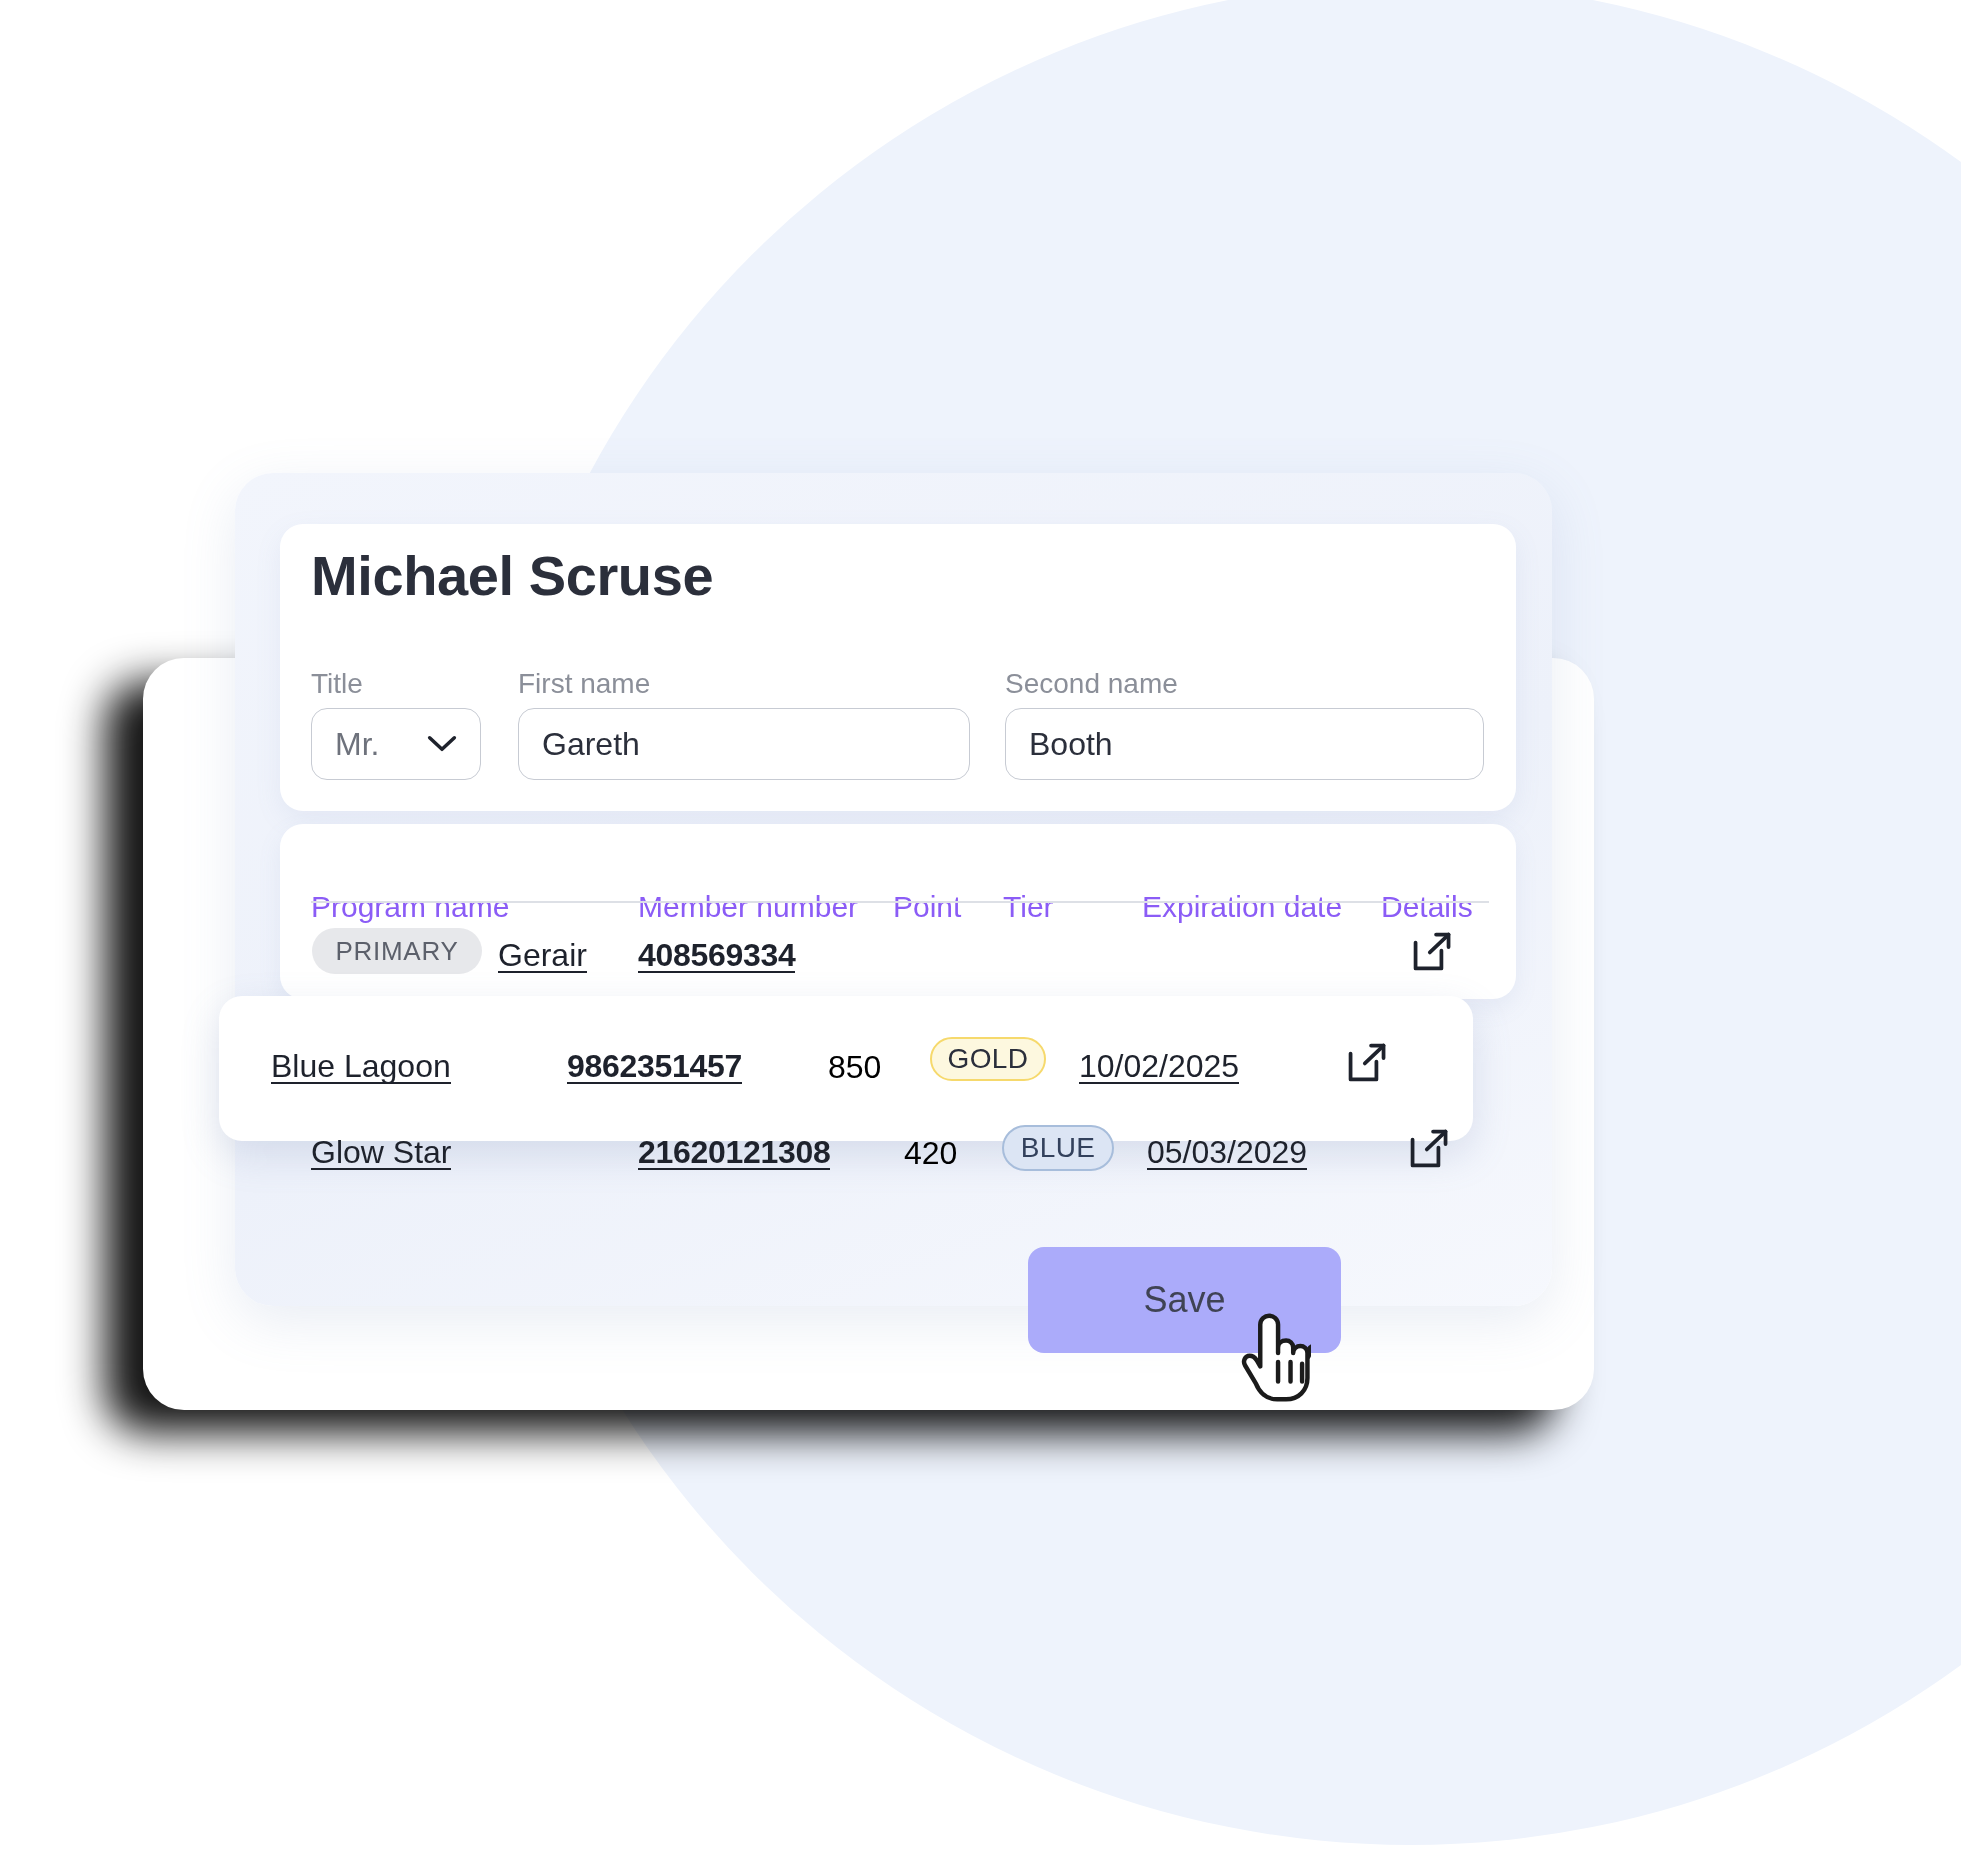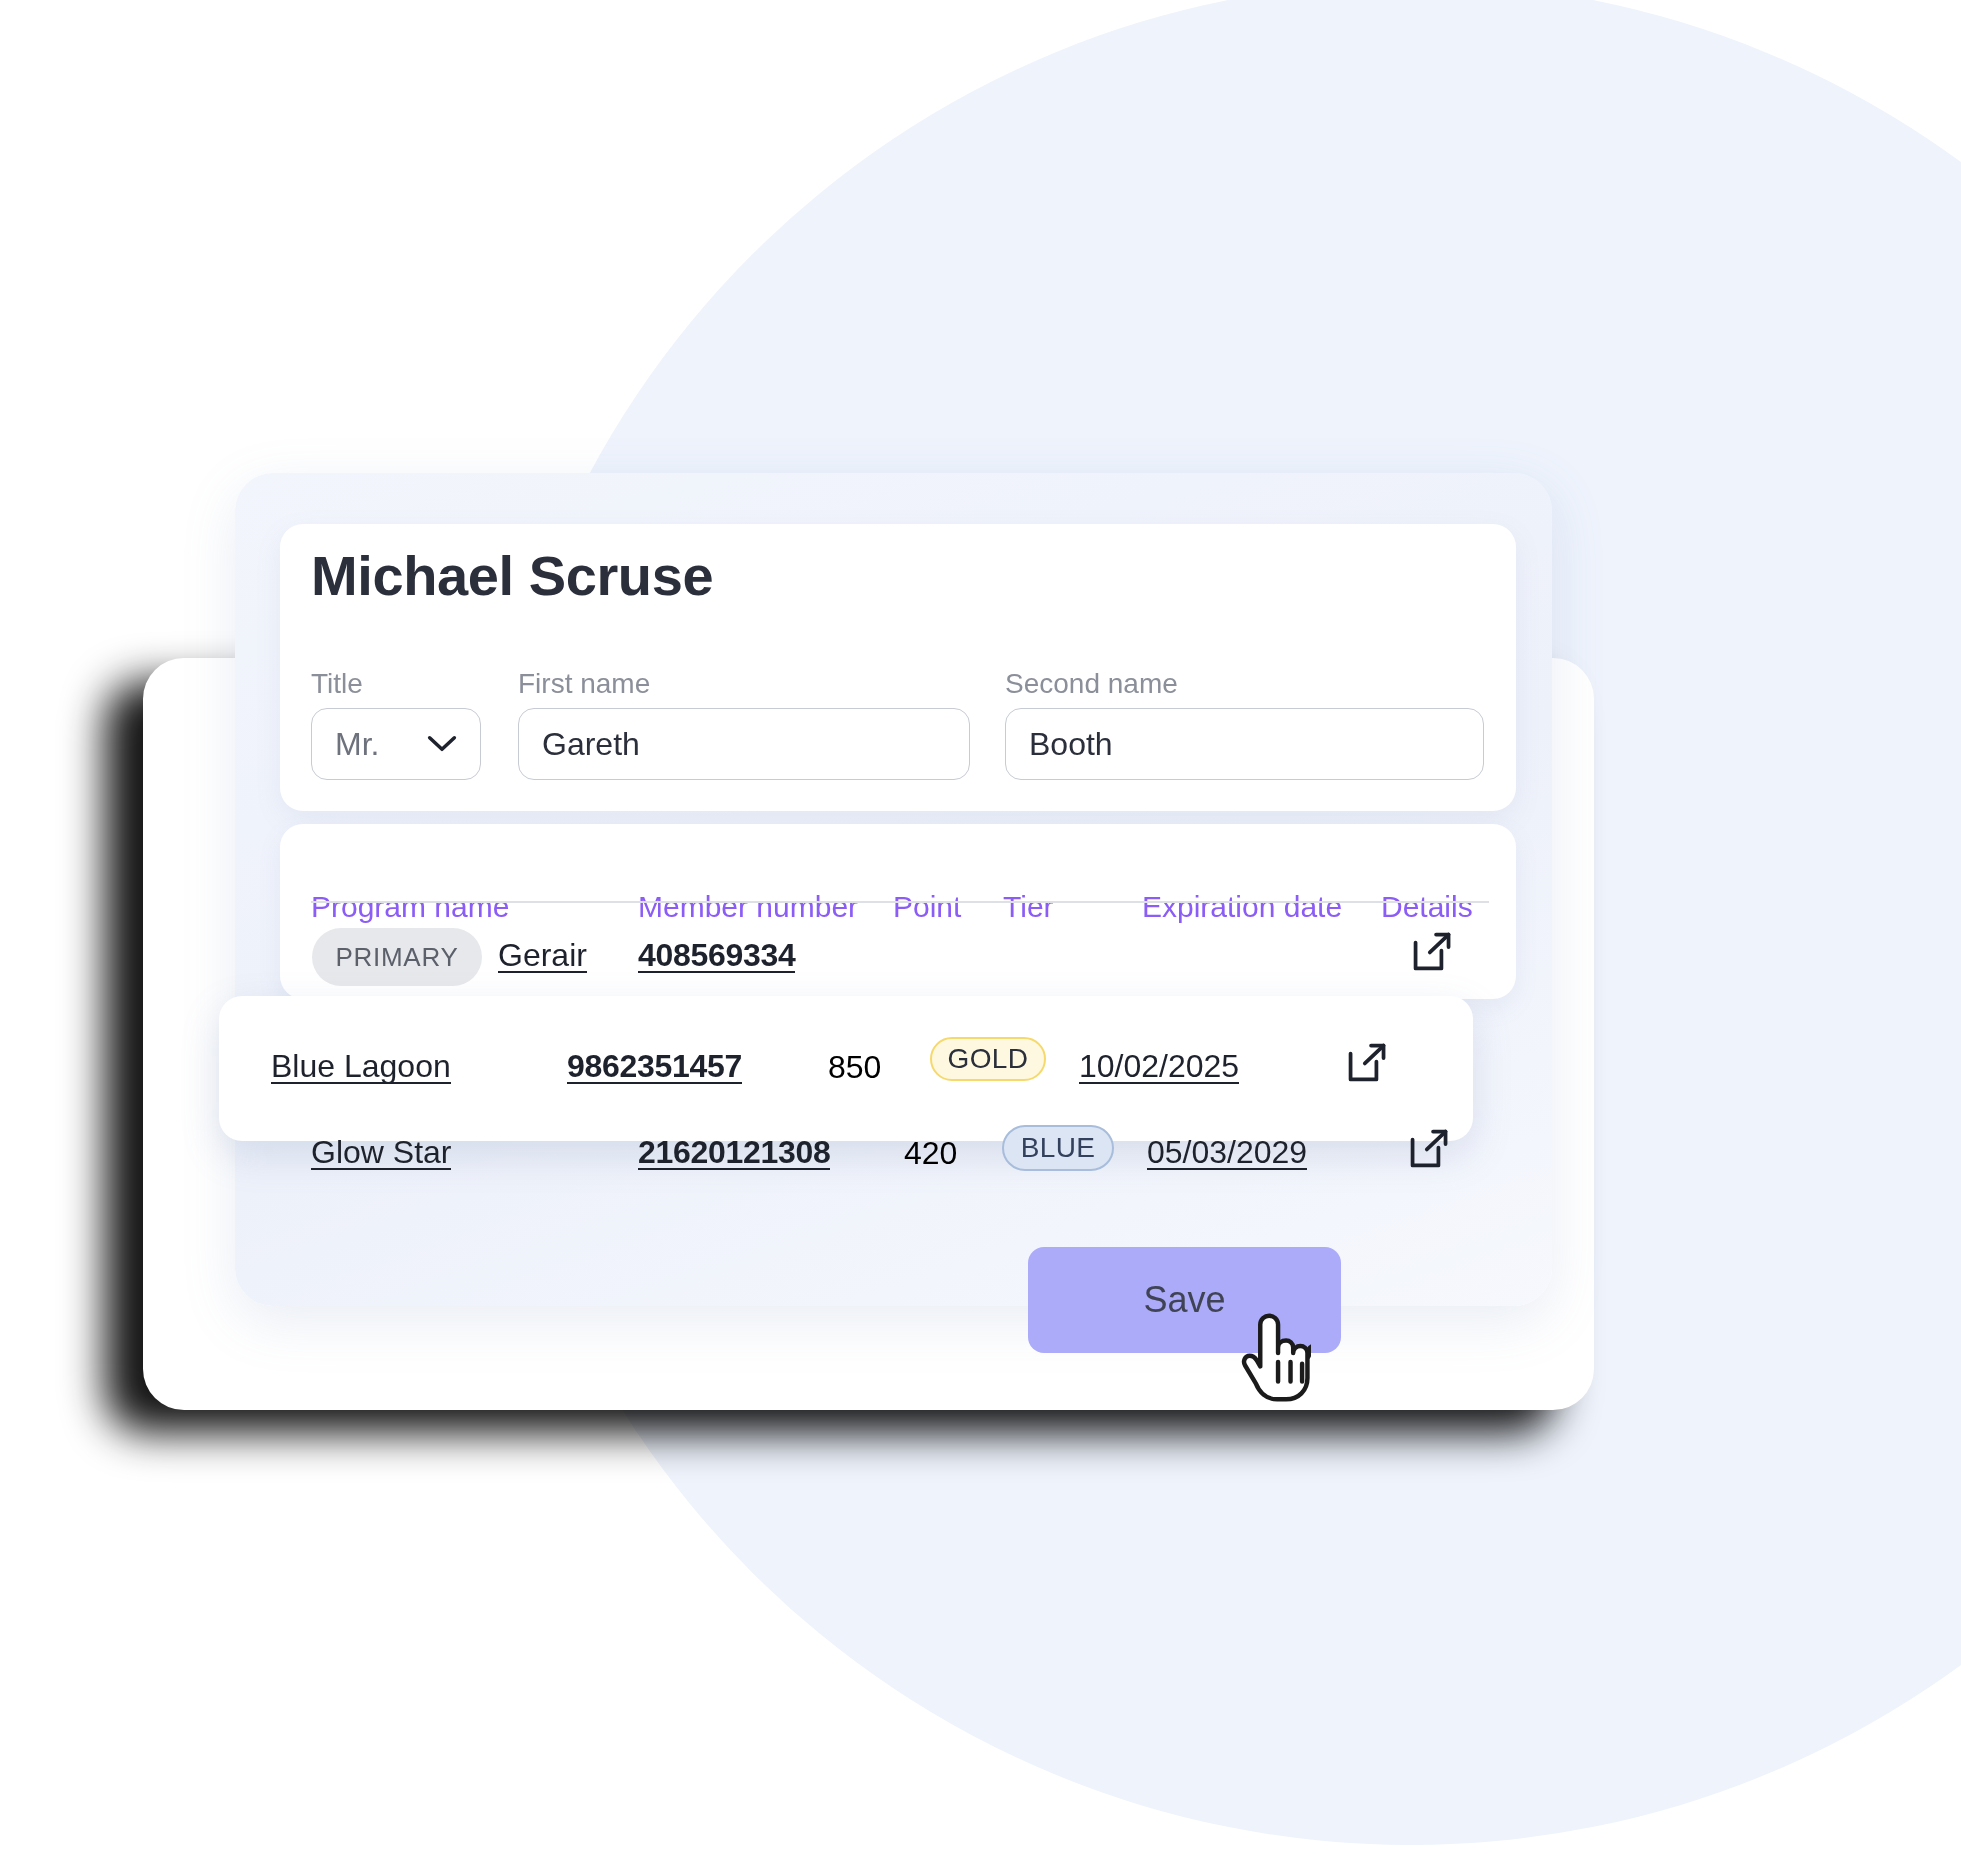--- a/index.html
+++ b/index.html
@@ -154,21 +154,21 @@
     position: absolute;
     box-sizing: border-box;
     display: flex;
     align-items: center;
     justify-content: center;
     border-radius: 895px;
     line-height: 1;
   }
   #badge-primary {
     left: 312px; top: 928px;
-    width: 170px; height: 58px;
+    width: 170px; height: 46px;
     background: #E7E8EB;
     color: #5C606B;
     font-size: 26px;
     letter-spacing: 0.7px;
   }
 
   .link {
     position: absolute;
     font-size: 32px;
     color: #1E222C;

